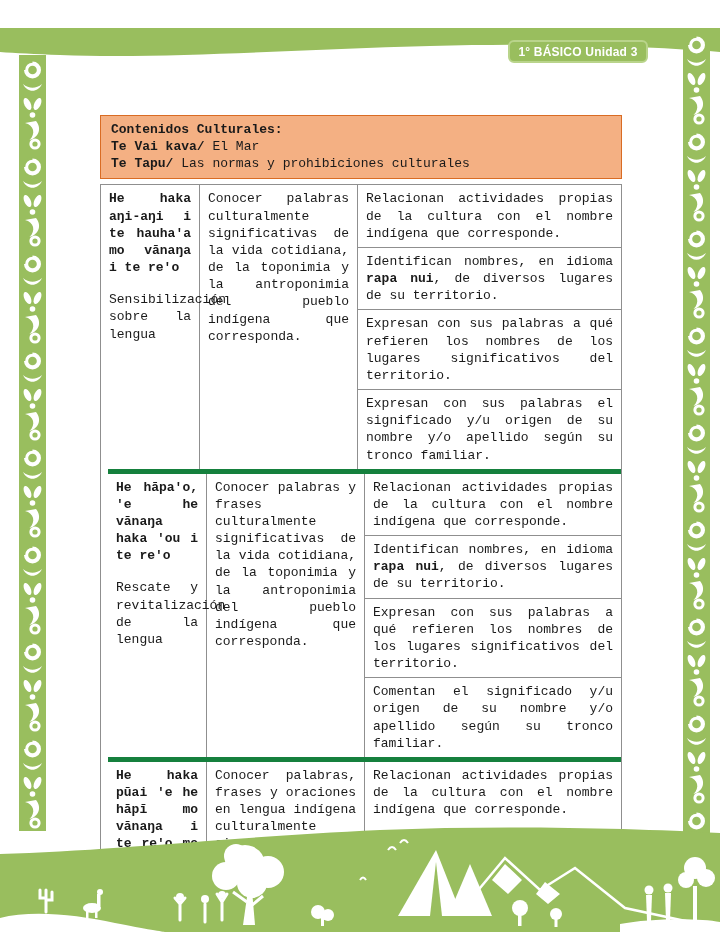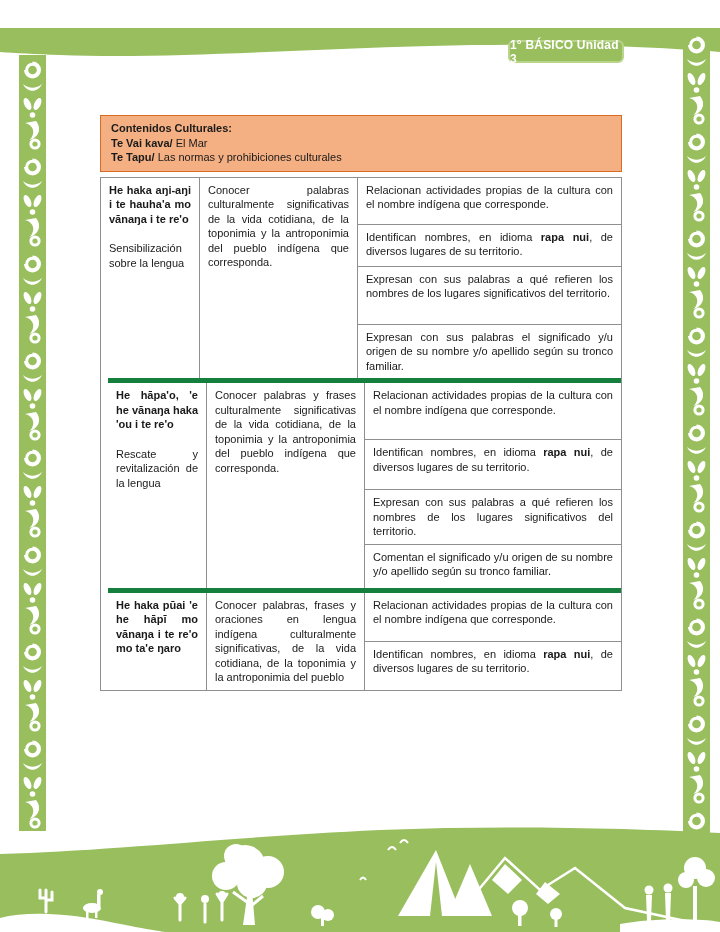--- a/index.html
+++ b/index.html
@@ -7,34 +7,34 @@
   body {
     position: relative;
     background: #ffffff;
     font-family: "Liberation Sans", sans-serif;
     color: #1a1a1a;
     overflow: hidden;
   }
   
   .top-bar-svg { position:absolute; top:0; left:0; }
   .unit-badge {
-    position:absolute; top:40px; left:508px; width:116px; height:23px;
+    position:absolute; top:40px; left:508px; width:140px; height:23px;
     background:#99be5e; border:2px solid #b9d48b; border-radius:6px;
     color:#ffffff; font-size:12px; font-weight:bold;
     display:flex; align-items:center; justify-content:center;
     letter-spacing:.2px;
   }
   
   .ornament { position:absolute; }
   .ornament.left  { left:19px;  top:55px; }
   .ornament.right { left:683px; top:30px; }
   
   .landscape { position:absolute; left:0; top:820px; }
   
-  .content { position:absolute; left:100px; top:115px; width:522px; font-size:11px; line-height:1.32; }
+  .content { position:absolute; left:100px; top:115px; width:522px; font-size:13px; line-height:1.32;font-family:Liberation Mono, monospace; }
   .cc-box { border:1.5px solid #d96c24; background:#f4b083; }
   .cc-section { padding:5px 10px 6px 10px; }
   .cc-section.eje { border-top:1.5px solid #d96c24; font-weight:bold; text-align:justify; }
   .cc-title { font-weight:bold; }
   .cc-line .term { font-weight:bold; }
   
   .doc-table { margin-top:5px; border:1px solid #8f8f8f; }
   .t-row { display:grid; grid-template-columns:99px 158px 1fr; }
   .t-row + .t-row { border-top:5px solid #15803d;margin-left:7px; }
   .cell { padding:5px 8px; }

